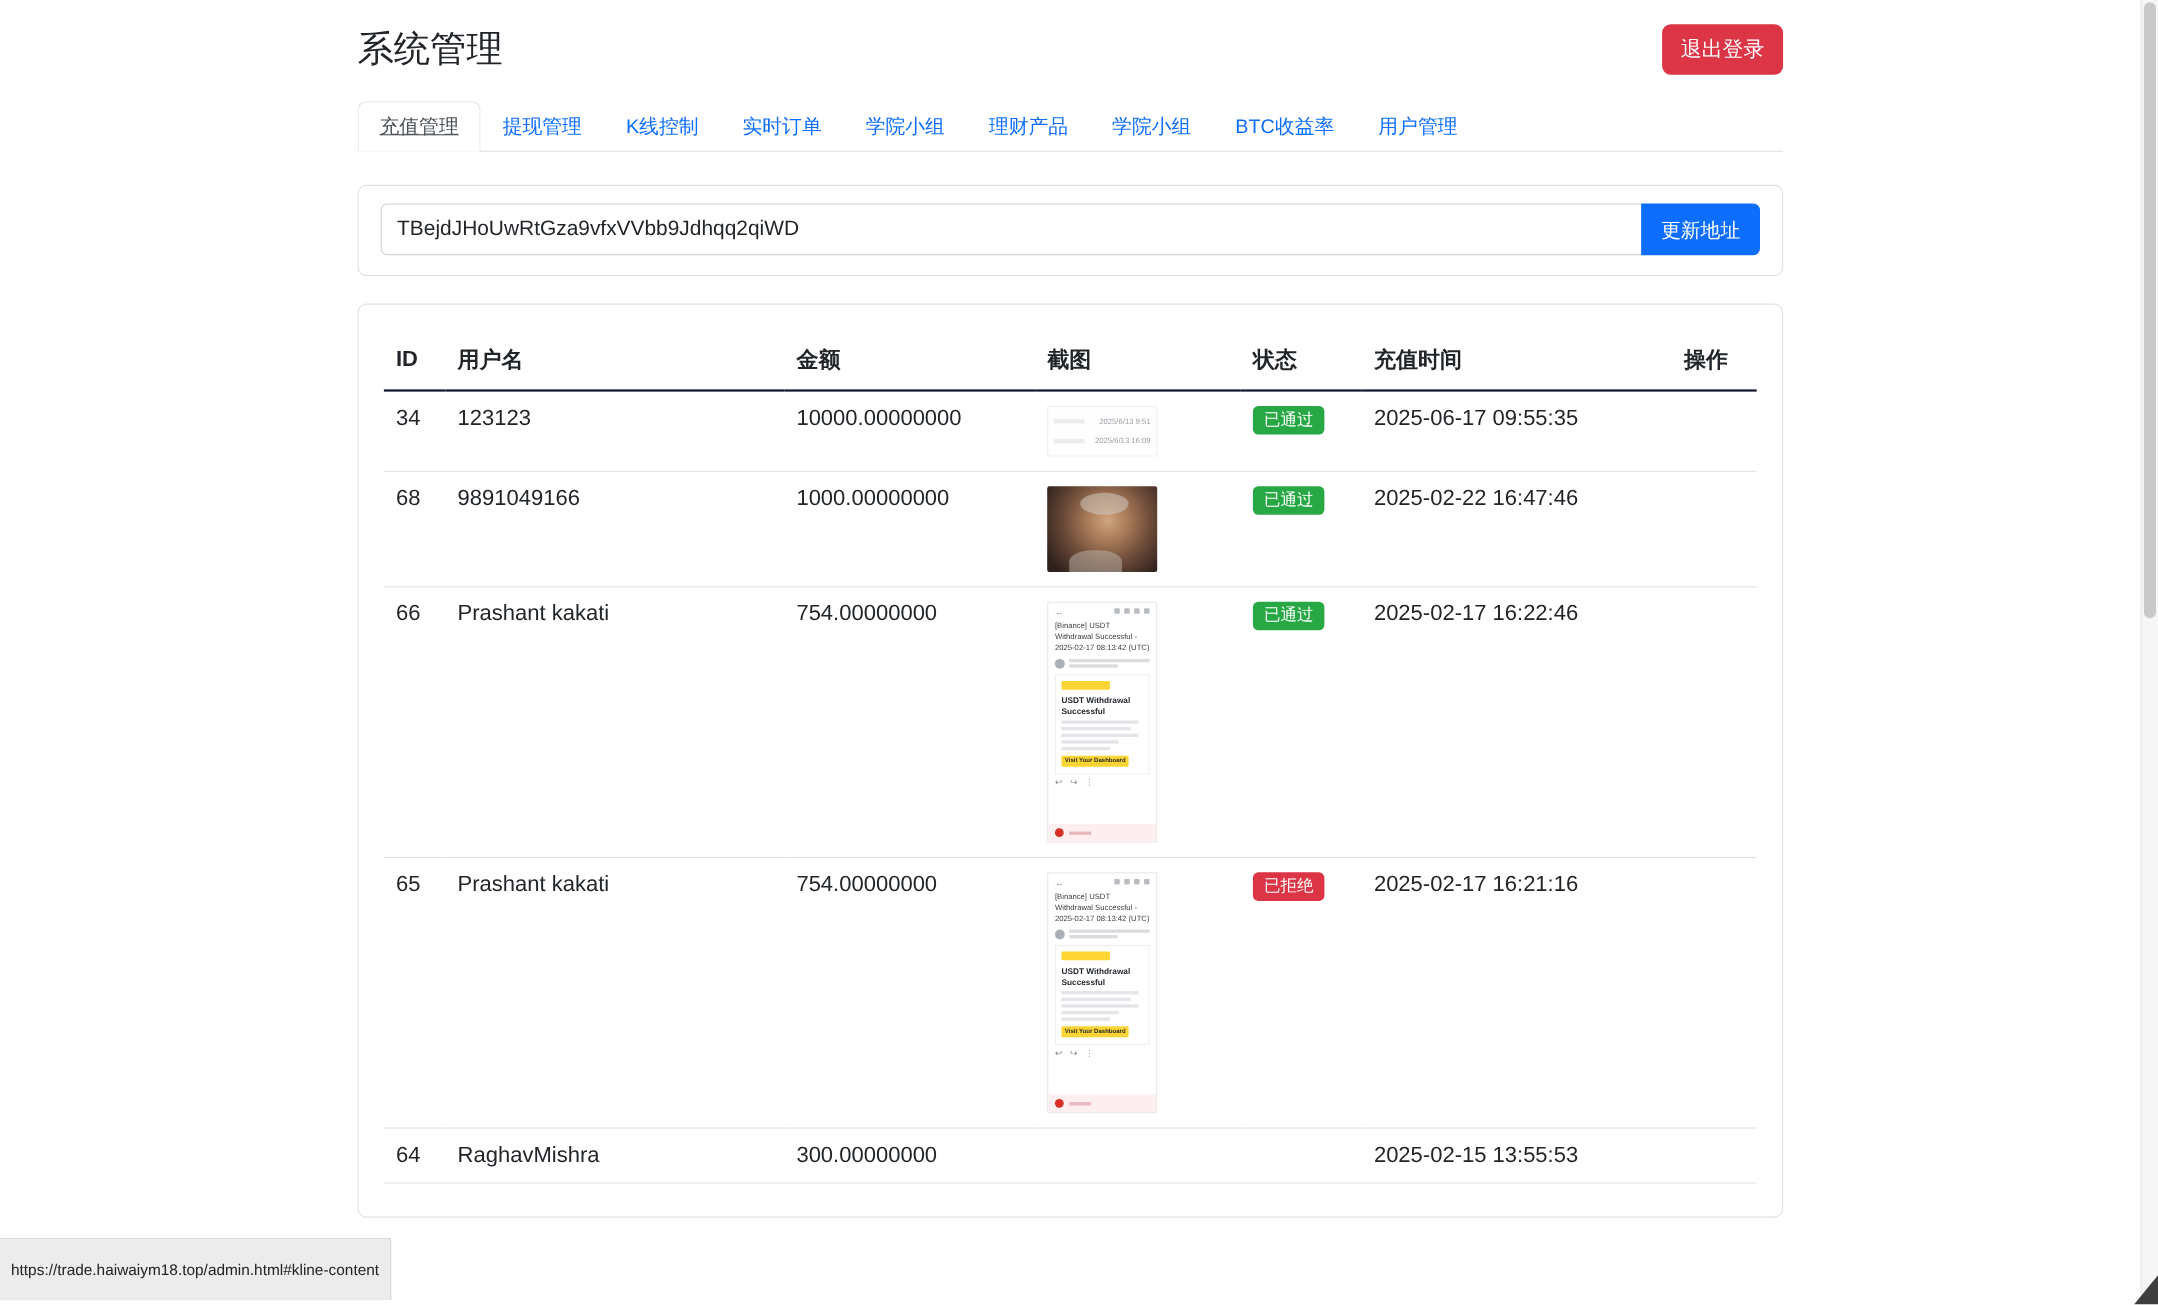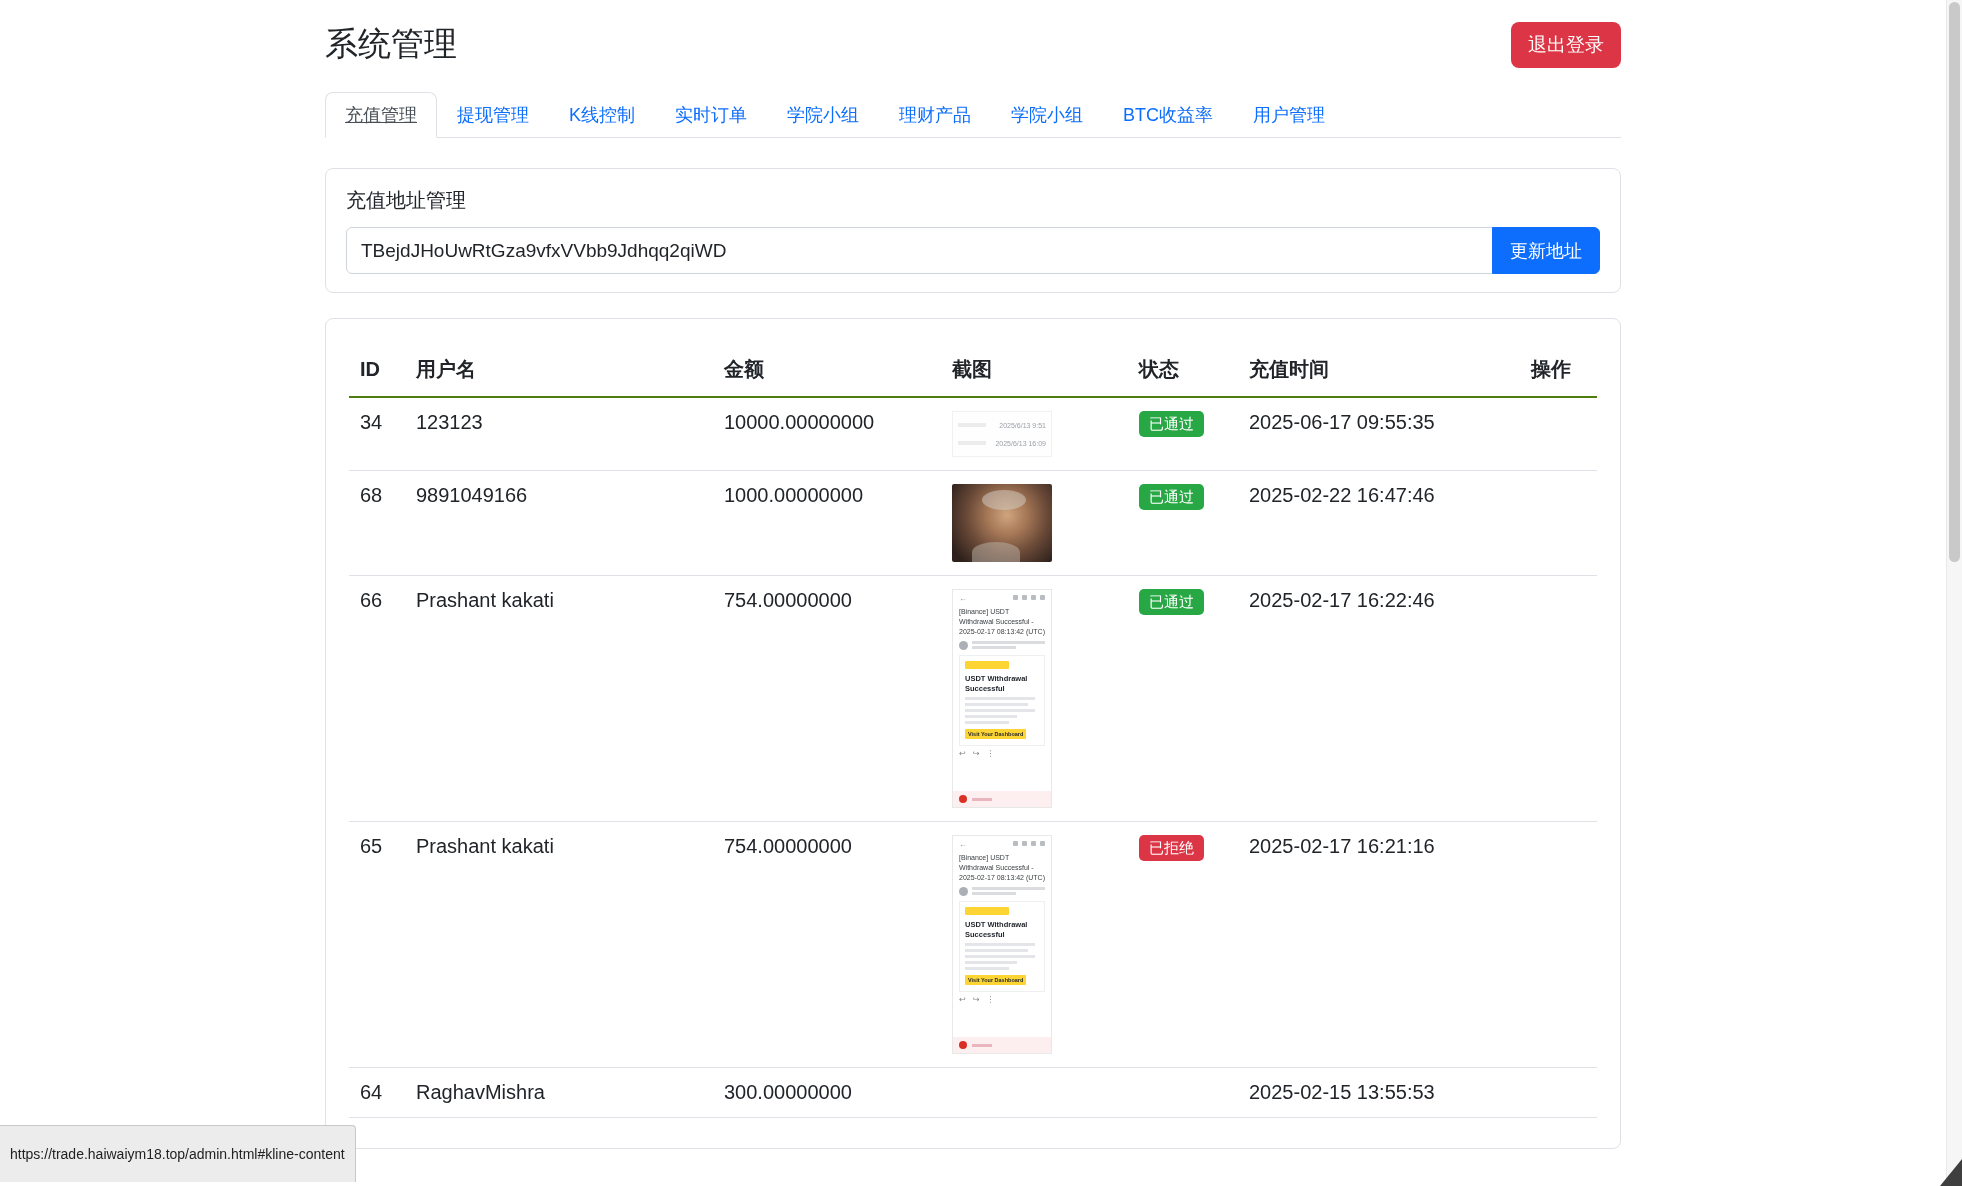--- a/index.html
+++ b/index.html
@@ -33,21 +33,21 @@
   .address-input { flex:1; height:47px; border:1px solid #ced4da; border-radius:6px 0 0 6px;
                    padding:0 14px; font-size:19px; color:#212529; outline:none;
                    font-family:"Liberation Sans", sans-serif; }
   .update-btn { width:108px; background:#0d6efd; color:#fff; border:1px solid #0d6efd;
                 border-radius:0 6px 6px 0; font-size:18px; cursor:pointer; margin-left:-1px; }
 
   .table-card { margin-top:25px; padding:24px 23px 30px; margin-bottom:40px; }
 
   
   table { width:100%; border-collapse:collapse; font-size:20px; color:#212529; }
-  th { text-align:left; font-weight:700; padding:13px 11px; border-bottom:2px solid #4d7c0f; font-size:20px; }
+  th { text-align:left; font-weight:700; padding:13px 11px; border-bottom:2px solid #0f172a; font-size:20px; }
   td { padding:13px 11px; vertical-align:top; border-bottom:1px solid #dee2e6; }
 
   .badge { display:inline-block; padding:4px 10px; border-radius:5px; color:#fff; font-size:15px; line-height:1.2; }
   .badge-success { background:#28a745; }
   .badge-danger  { background:#dc3545; }
 
   
   .thumb { width:100px; cursor:pointer; overflow:hidden; }
 
   .thumb-receipt { height:46px; border:1px solid #f1f1f1; background:#fefefe; padding:4px 5px;
@@ -115,21 +115,20 @@
     <div class="tab">K线控制</div>
     <div class="tab">实时订单</div>
     <div class="tab">学院小组</div>
     <div class="tab">理财产品</div>
     <div class="tab">学院小组</div>
     <div class="tab">BTC收益率</div>
     <div class="tab">用户管理</div>
   </nav>
 
   <section class="card address-card">
-    <div class="card-title">充值地址管理</div>
     <div class="input-group">
       <input class="address-input" type="text" value="TBejdJHoUwRtGza9vfxVVbb9Jdhqq2qiWD" style="">
       <button class="update-btn">更新地址</button>
     </div>
   </section>
 
   <section class="card table-card">
     <table>
       <colgroup>
         <col style="width:56px">

